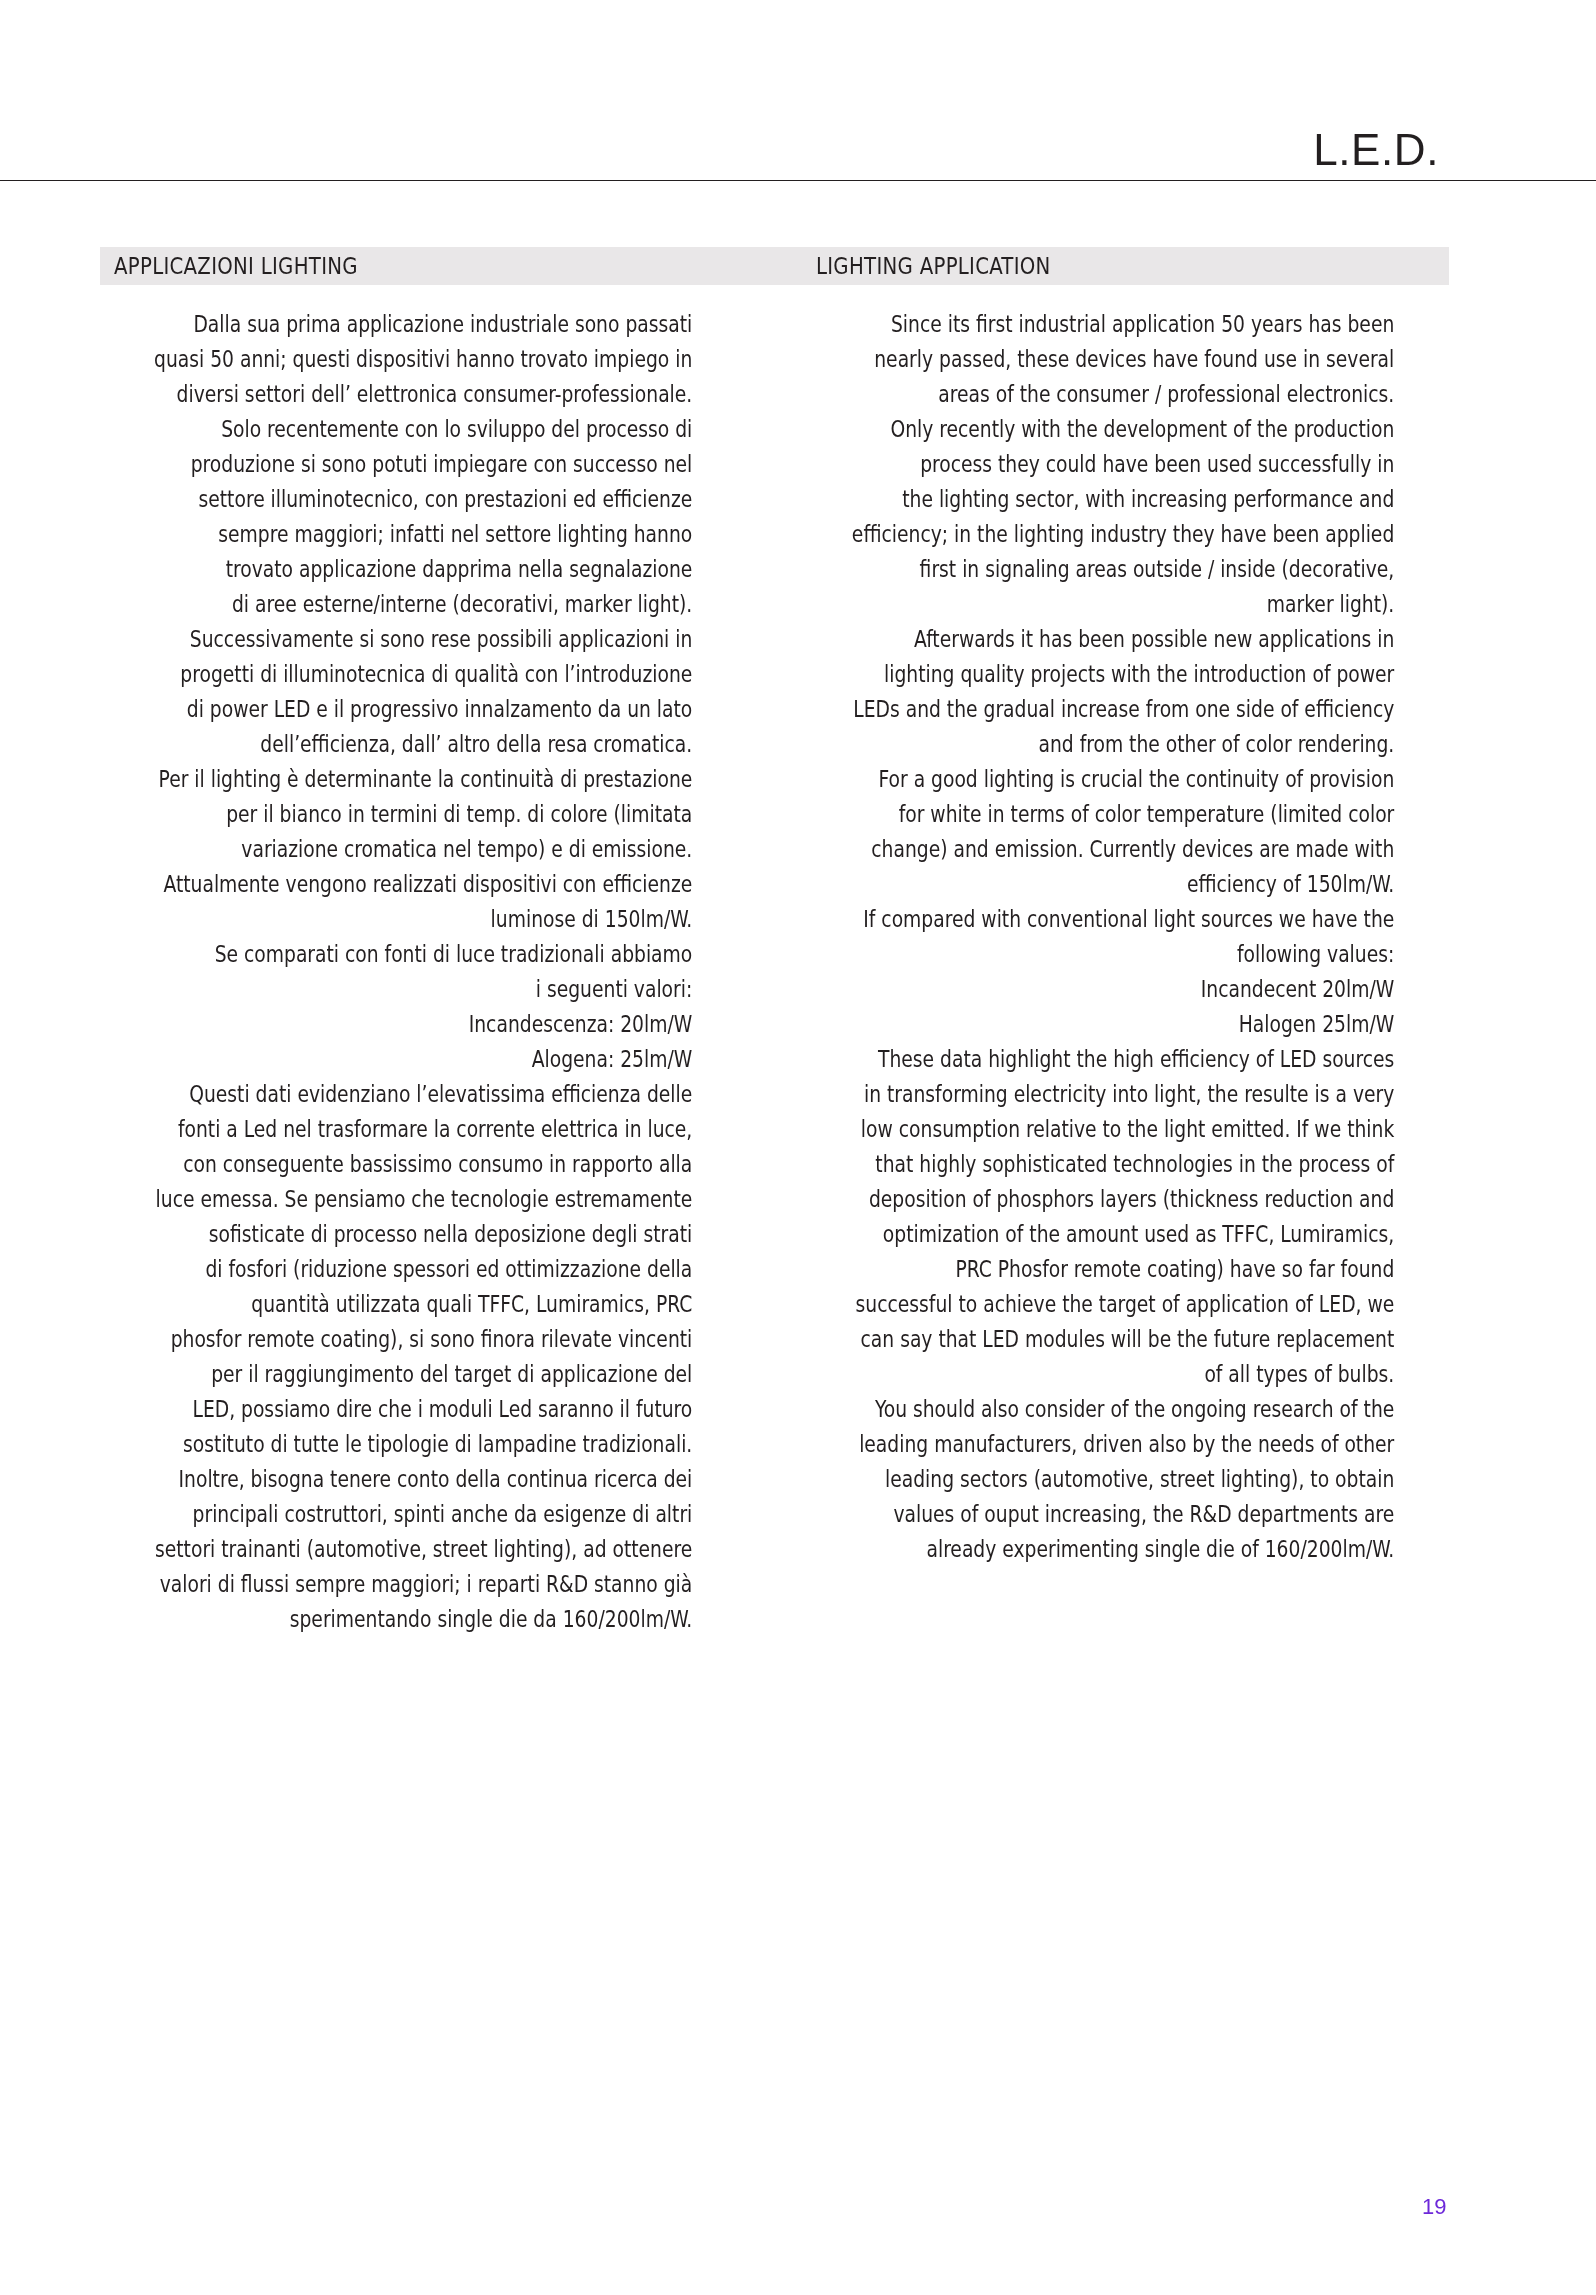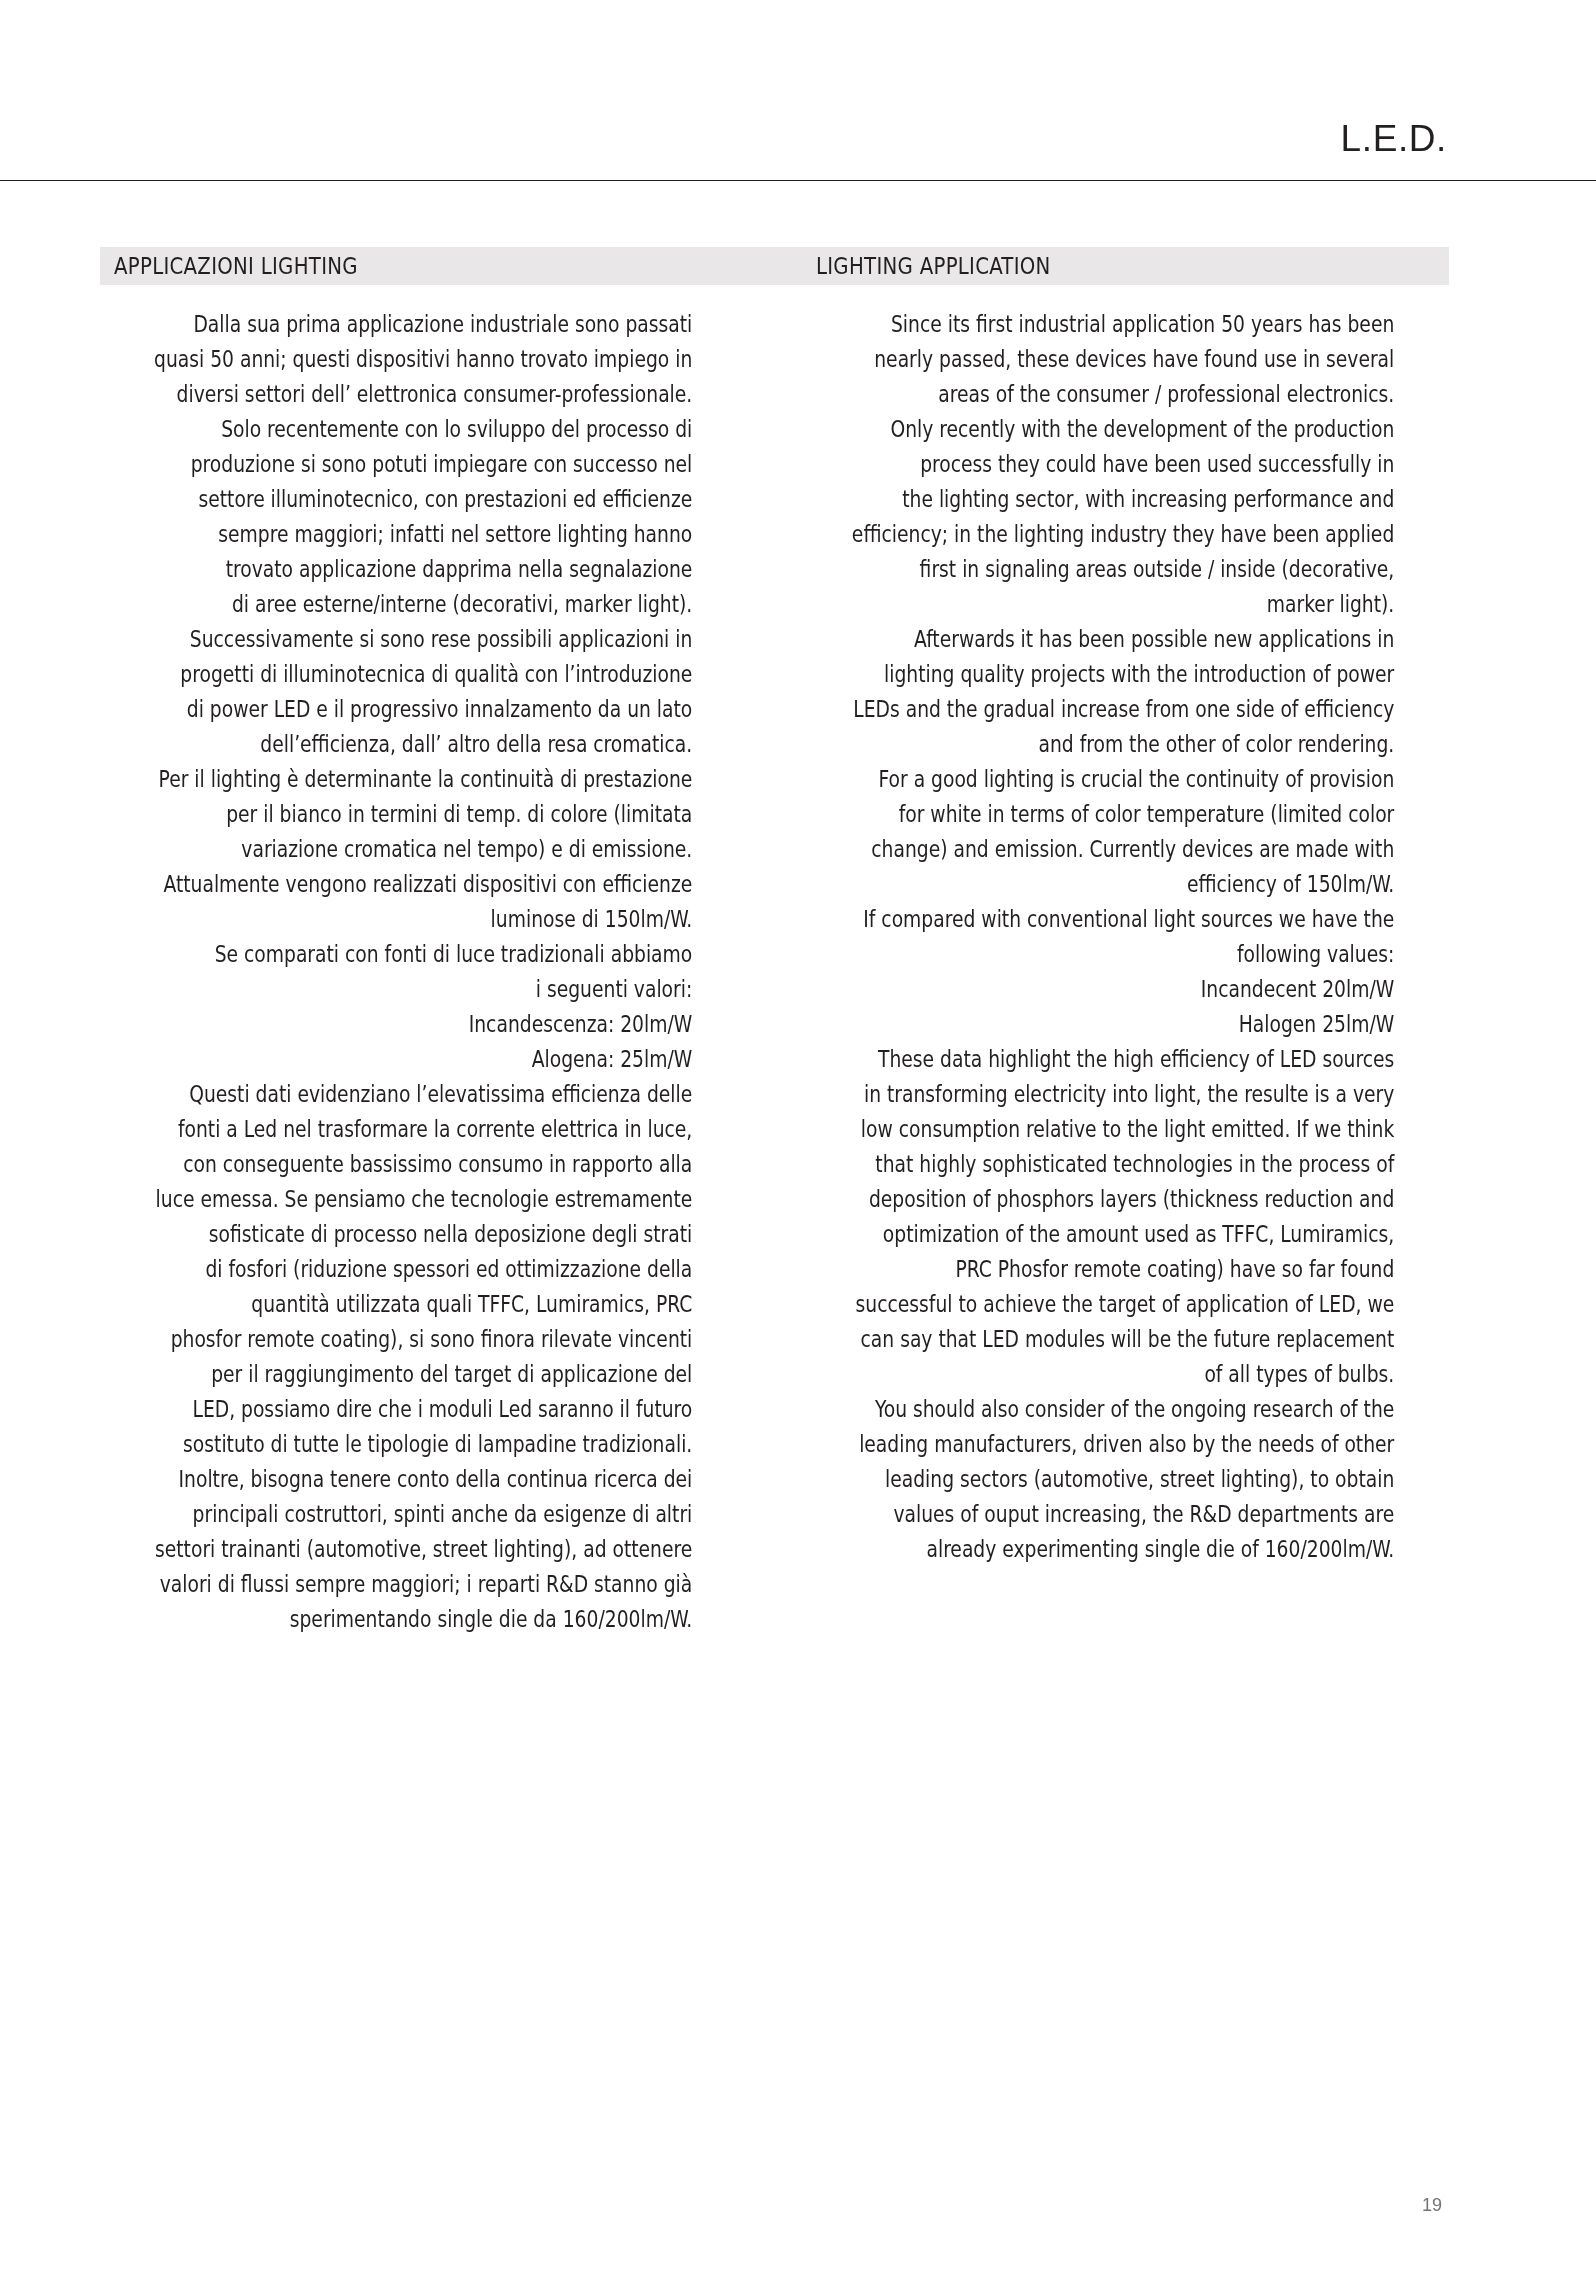--- a/index.html
+++ b/index.html
@@ -13,25 +13,25 @@
       position: relative;
       overflow: hidden;
       font-family: "DejaVu Sans Condensed", "DejaVu Sans", "Liberation Sans", sans-serif;
       color: #231f20;
     }
     .doc-title {
       position: absolute;
       right: 146px;
       top: 116px;
       font-family: "Liberation Sans", sans-serif;
-      font-size: 37px;
+      font-size: 44px;
       line-height: 1;
       letter-spacing: 0.6px;
       color: #231f20;
-      margin: 4px;
+      margin: 12px;
       font-weight: normal;
     }
     .top-rule {
       position: absolute;
       left: 0;
       top: 180px;
       width: 1597px;
       height: 0;
       border-top: 1.3px solid #231f20;
     }
@@ -78,23 +78,23 @@
       color: #231f20;
       transform-origin: left center;
       transform: scaleX(0.905);
     }
 
     .page-number {
       position: absolute;
       left: 1422px;
       top: 2196px;
       font-family: "Liberation Sans", sans-serif;
-      font-size: 18px;
+      font-size: 22px;
       line-height: 1;
-      color: #737373;
+      color: #6d28d9;
       text-align: center;
     }
   </style>
 </head>
 <body>
 
 <h1 class="doc-title">L.E.D.</h1>
 <div class="top-rule"></div>
 
 <div class="section-bar"></div>

